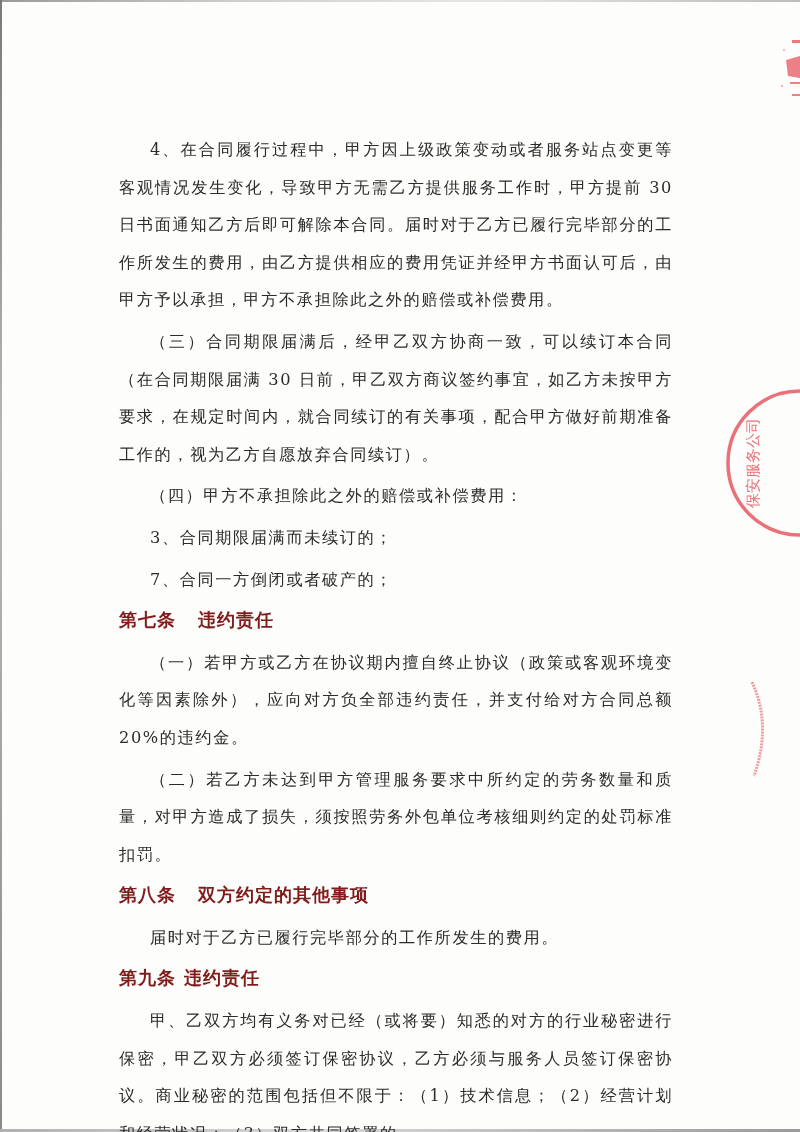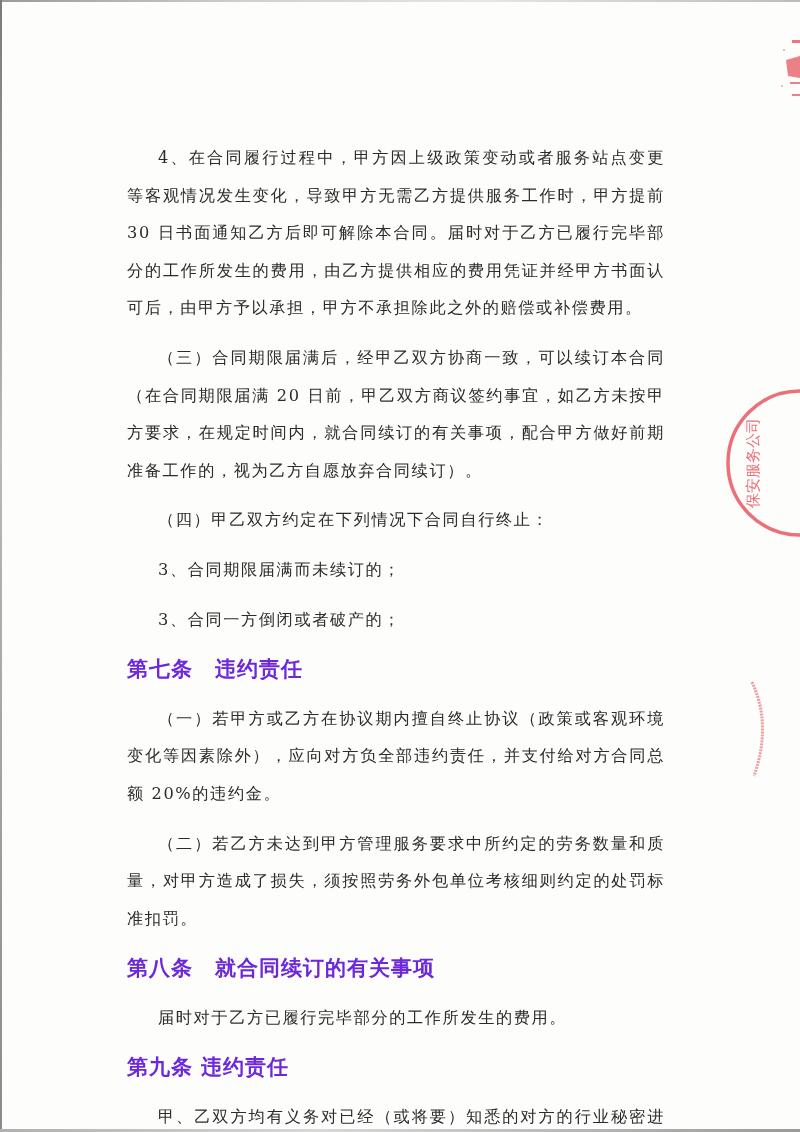--- a/index.html
+++ b/index.html
@@ -20,57 +20,57 @@
   .page-edge-bottom {
     position: absolute; left: 0; bottom: 0; width: 800px; height: 3px;
     background: linear-gradient(to right, #b0b0b0, #d8d8d8 40%, #9a9a9a);
   }
   .content {
     position: absolute; left: 115px; top: 127px; width: 562px;
     font-size: 16.2px; line-height: 37.6px;
     letter-spacing: 1.6px;
     text-align: justify;
   }
-  .content p { margin: 12px; }
+  .content p { margin: 4px; }
   .indent { text-indent: 31px; }
   .item { padding-left: 31px; }
   .heading {
-    font-family: Liberation Sans, sans-serif;
-    font-weight: bold; font-size: 21px; letter-spacing: 1px; color: #6d28d9;
+    font-family: Liberation Serif, serif;
+    font-weight: bold; font-size: 18px; letter-spacing: 1px; color: #7f1d1d;
   }
   .heading .gap { display: inline-block; width: 22px; }
   .heading .gap-small { display: inline-block; width: 8px; }
 
   .seal { position: absolute; pointer-events: none; }
   .seal-top { right: 0; top: 38px; width: 24px; height: 60px; }
   .seal-mid { right: -78px; top: 385px; width: 156px; height: 156px; }
   .seal-low { right: 0; top: 680px; width: 50px; height: 100px; }
 </style>
 </head>
 <body>
 
 <div class="page-edge-top"></div>
 <div class="page-edge-left"></div>
 <div class="page-edge-bottom"></div>
 
 <div class="content">
   <p class="indent">4、在合同履行过程中，甲方因上级政策变动或者服务站点变更等客观情况发生变化，导致甲方无需乙方提供服务工作时，甲方提前 30 日书面通知乙方后即可解除本合同。届时对于乙方已履行完毕部分的工作所发生的费用，由乙方提供相应的费用凭证并经甲方书面认可后，由甲方予以承担，甲方不承担除此之外的赔偿或补偿费用。</p>
-  <p class="indent">（三）合同期限届满后，经甲乙双方协商一致，可以续订本合同（在合同期限届满 20 日前，甲乙双方商议签约事宜，如乙方未按甲方要求，在规定时间内，就合同续订的有关事项，配合甲方做好前期准备工作的，视为乙方自愿放弃合同续订）。</p>
-  <p class="indent">（四）甲乙双方约定在下列情况下合同自行终止：</p>
+  <p class="indent">（三）合同期限届满后，经甲乙双方协商一致，可以续订本合同（在合同期限届满 30 日前，甲乙双方商议签约事宜，如乙方未按甲方要求，在规定时间内，就合同续订的有关事项，配合甲方做好前期准备工作的，视为乙方自愿放弃合同续订）。</p>
+  <p class="indent">（四）甲方不承担除此之外的赔偿或补偿费用：</p>
   <p class="item">3、合同期限届满而未续订的；</p>
-  <p class="item">3、合同一方倒闭或者破产的；</p>
+  <p class="item">7、合同一方倒闭或者破产的；</p>
 
   <p class="heading">
     <span>第七条</span><span class="gap"></span><span>违约责任</span>
   </p>
   <p class="indent">（一）若甲方或乙方在协议期内擅自终止协议（政策或客观环境变化等因素除外），应向对方负全部违约责任，并支付给对方合同总额 20%的违约金。</p>
   <p class="indent">（二）若乙方未达到甲方管理服务要求中所约定的劳务数量和质量，对甲方造成了损失，须按照劳务外包单位考核细则约定的处罚标准扣罚。</p>
 
   <p class="heading">
-    <span>第八条</span><span class="gap"></span><span>就合同续订的有关事项</span>
+    <span>第八条</span><span class="gap"></span><span>双方约定的其他事项</span>
   </p>
   <p class="indent">届时对于乙方已履行完毕部分的工作所发生的费用。</p>
 
   <p class="heading">
     <span>第九条</span><span class="gap-small"></span><span>违约责任</span>
   </p>
   <p class="indent">甲、乙双方均有义务对已经（或将要）知悉的对方的行业秘密进行保密，甲乙双方必须签订保密协议，乙方必须与服务人员签订保密协议。商业秘密的范围包括但不限于：（1）技术信息；（2）经营计划和经营状况；（3）双方共同签署的</p>
 </div>
 
 <svg class="seal seal-top" viewBox="0 0 24 60">

